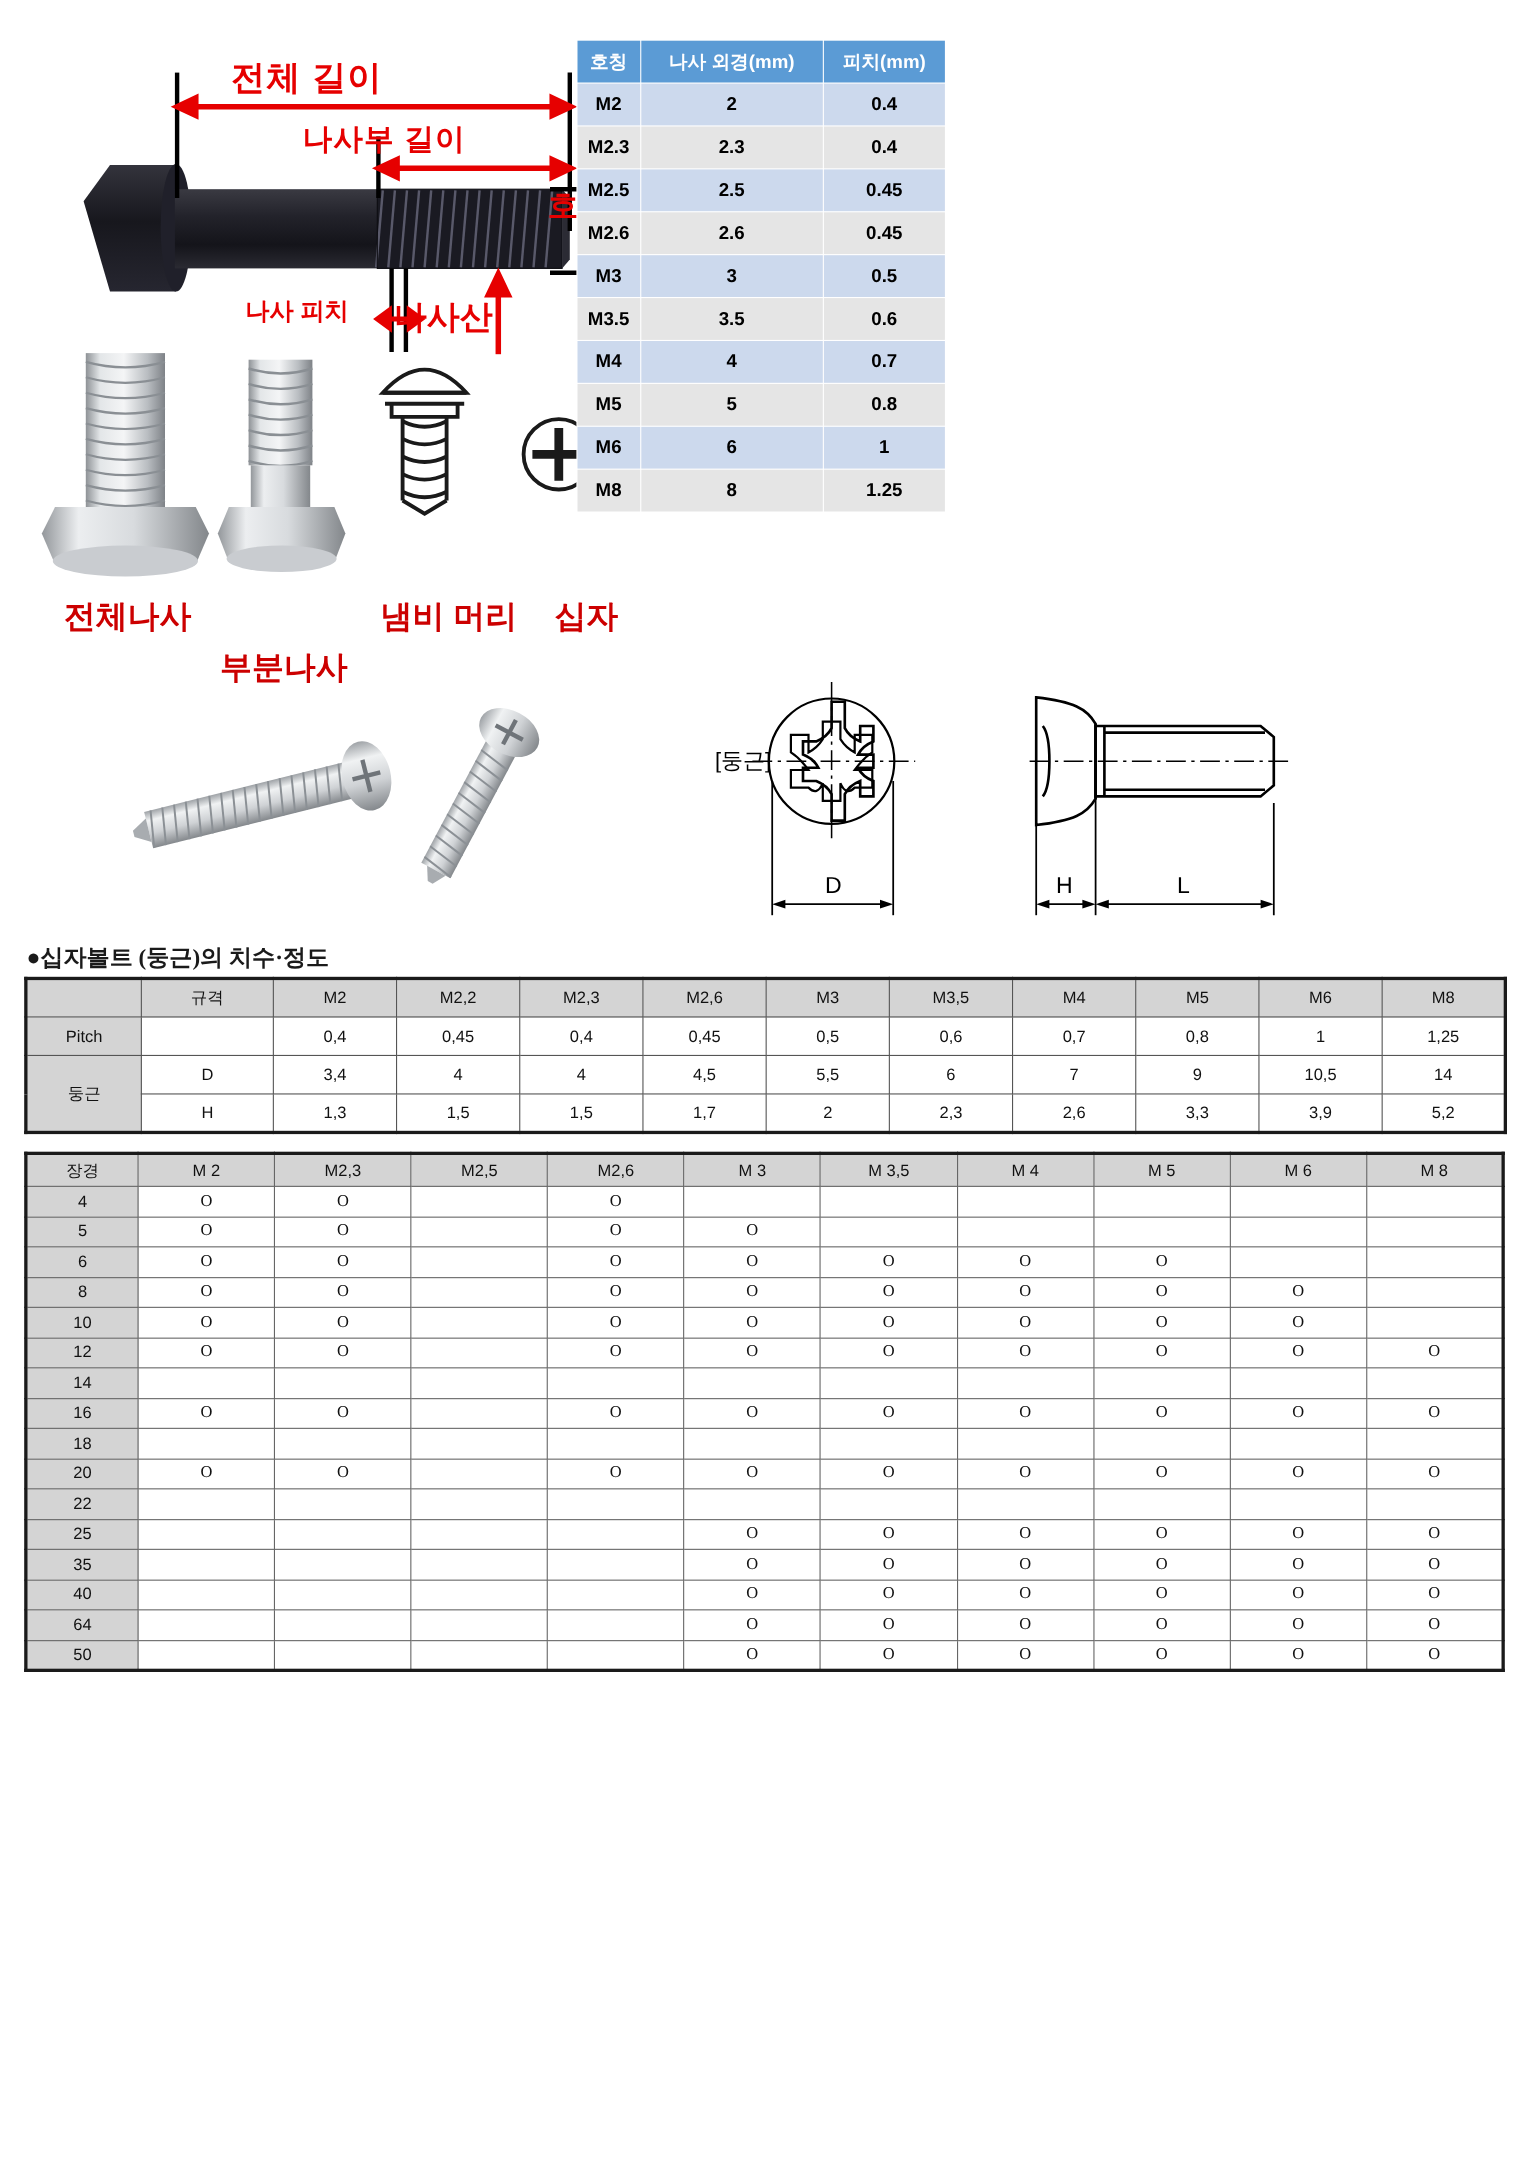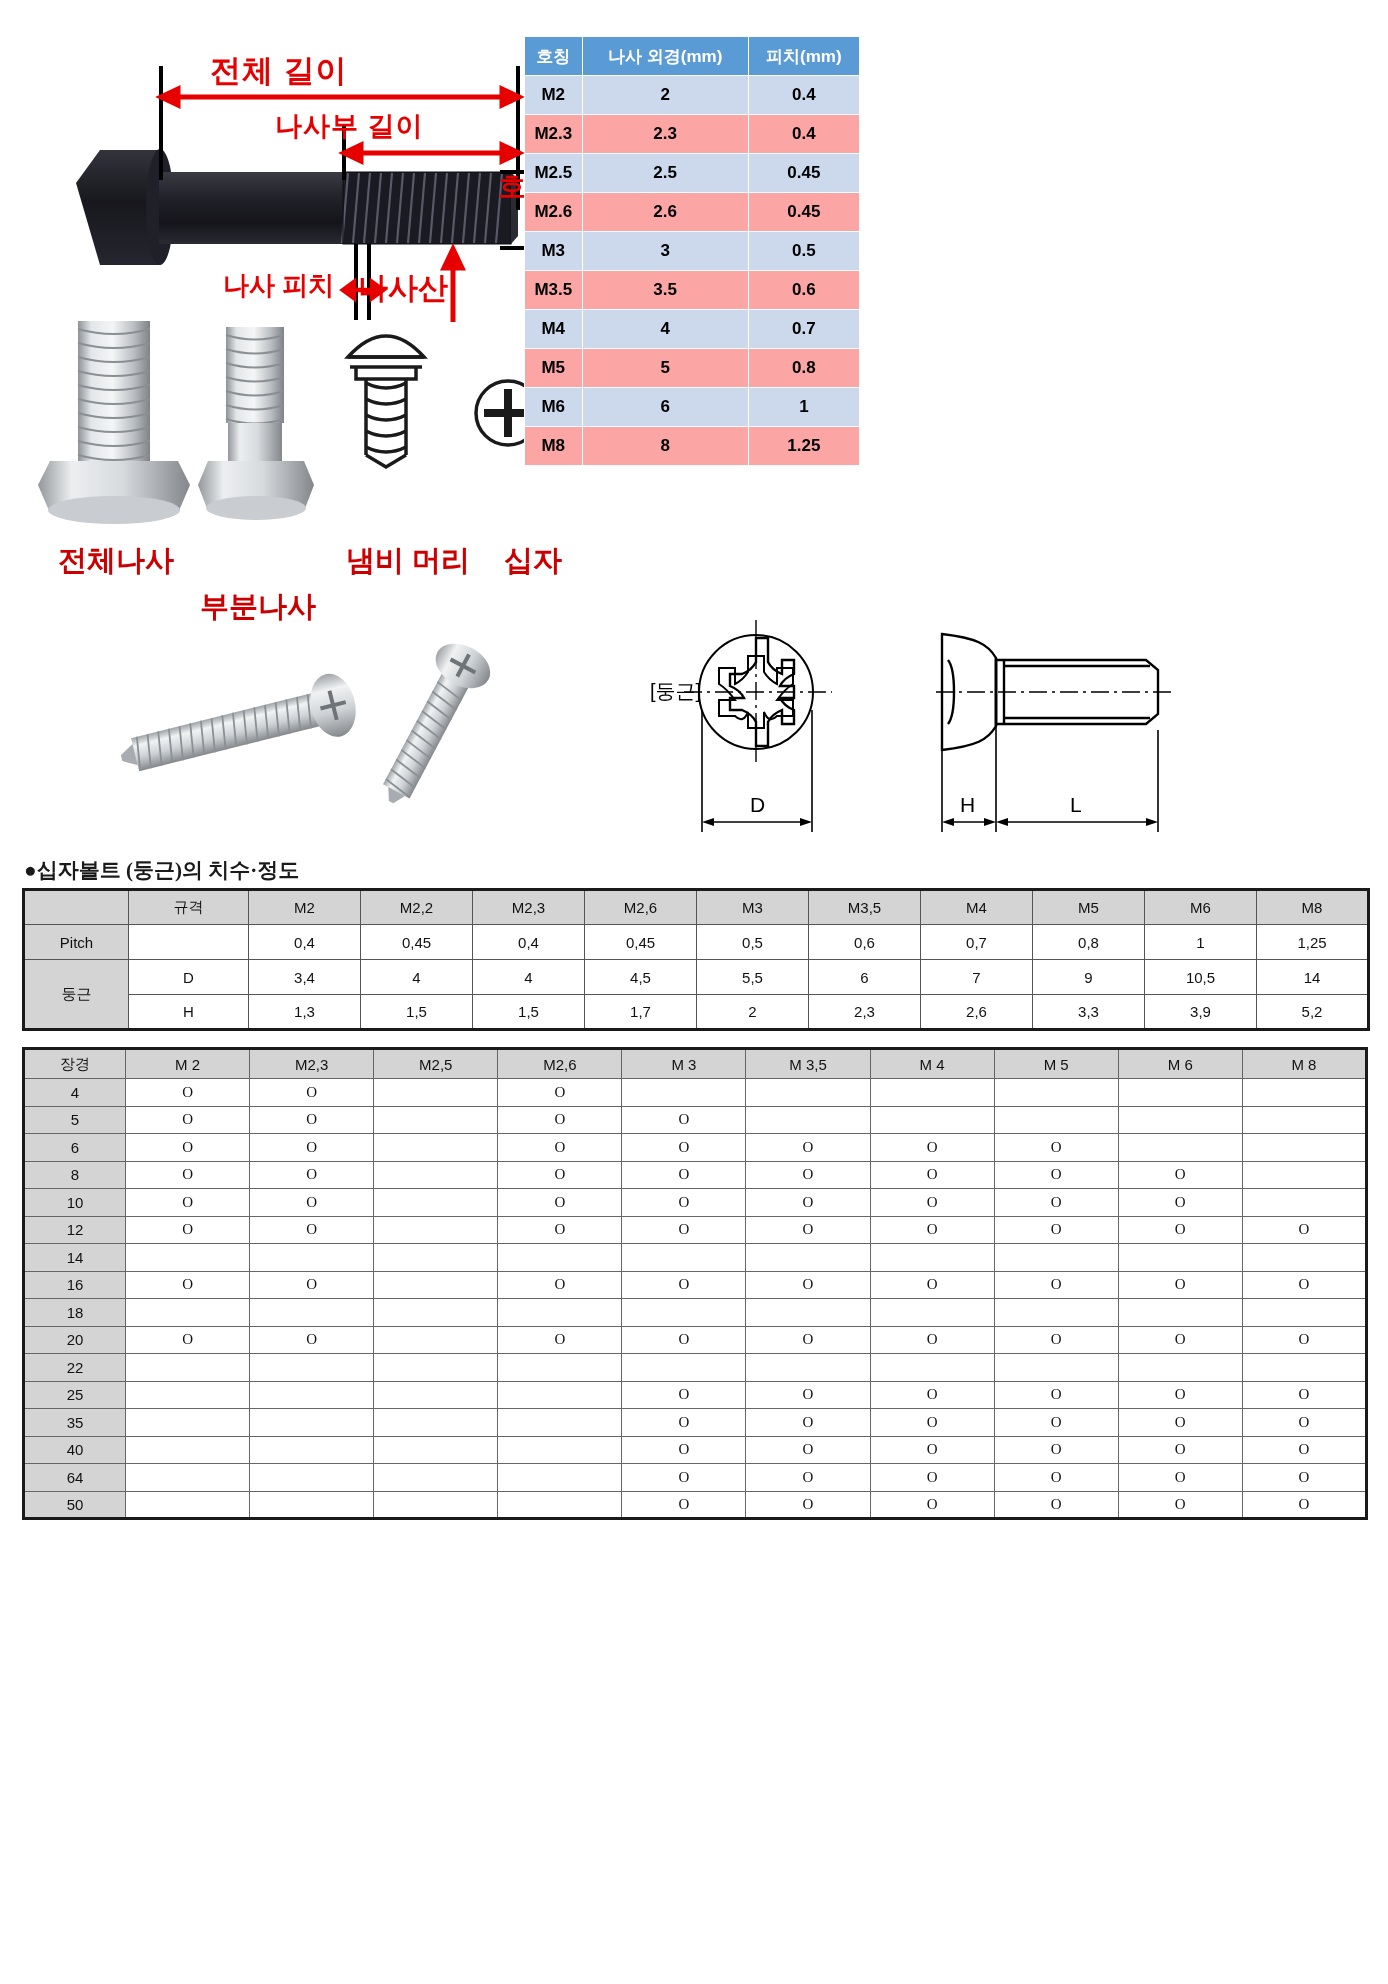--- a/index.html
+++ b/index.html
@@ -16,21 +16,21 @@
   #top-section { position:relative; width:1388px; height:620px; }
 
   
   #bolt-diagram { position:absolute; left:60px; top:20px; width:560px; height:320px; }
 
   .red-label { color:#e60000; font-weight:bold; font-family:"Liberation Sans", sans-serif; }
 
   .lbl-total { position:absolute; left:150px; top:30px; font-size:31px; letter-spacing:1px; }
   .lbl-thread { position:absolute; left:215px; top:88px; font-size:27px; letter-spacing:1px; }
   .lbl-nominal { position:absolute; left:438px; top:148px; font-size:28px; }
-  .lbl-pitch { position:absolute; left:163px; top:248px; font-size:26px; }
+  .lbl-pitch { position:absolute; left:163px; top:248px; font-size:22px; }
   .lbl-crest { position:absolute; left:298px; top:248px; font-size:30px; }
 
   
   #bolt-types { position:absolute; left:30px; top:305px; width:580px; height:290px; }
   .type-label {
     position:absolute; top:236px; font-size:29px; color:#cc0000; font-weight:bold;
     text-align:center; white-space:nowrap;
   }
 
   
@@ -42,21 +42,21 @@
   table.spec th {
     background:#5b9bd5; color:#ffffff; font-weight:bold;
     height:38px; font-size:17px; text-align:center;
     border:none;
   }
   table.spec td {
     height:38px; text-align:center; font-weight:bold; color:#000;
     font-size:17px; border:none;
   }
   table.spec tr.odd td { background:#ccd9ed; }
-  table.spec tr.even td { background:#fca5a5; }
+  table.spec tr.even td { background:#e5e5e5; }
 
   
   #mid-section { position:relative; width:1388px; height:230px;padding-left:44px; }
   #tech-drawing { position:absolute; left:636px; top:-20px; }
   .dim-text { font-family:"Liberation Sans", sans-serif; }
 
   
   #caption {
     position:relative; margin:6px 0 4px 24px;
     font-size:21px; color:#1a1a1a; font-weight:bold;

